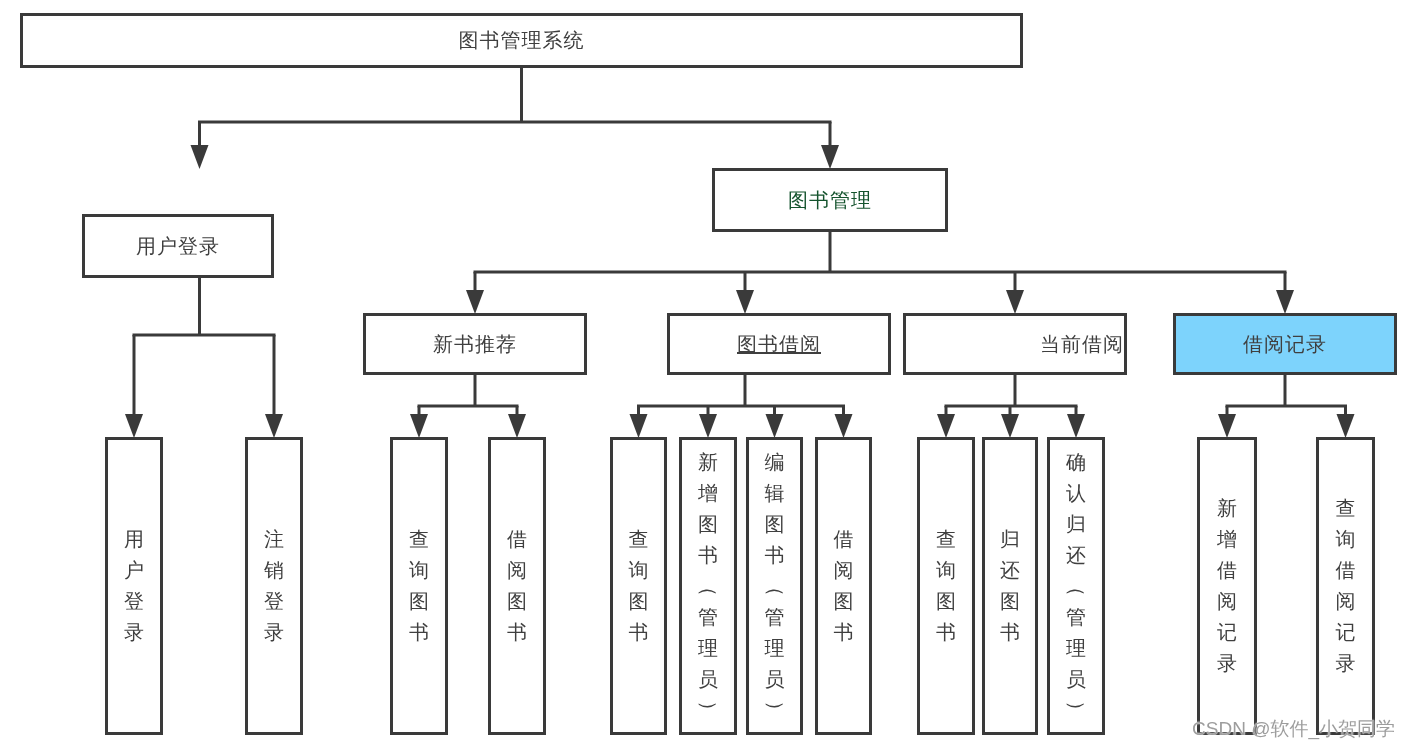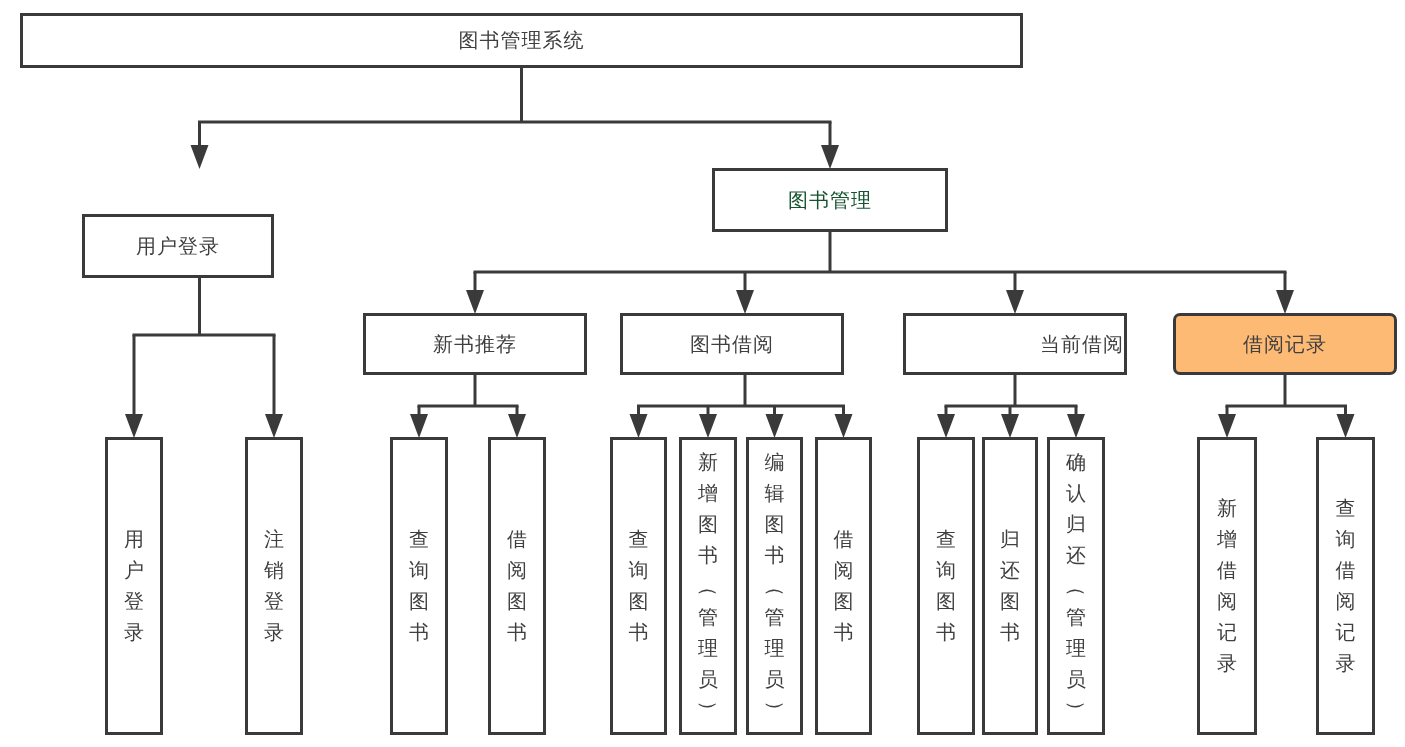--- a/index.html
+++ b/index.html
@@ -124,27 +124,27 @@
       </div>
       <div class="node" style="left: 82px; top: 168px; width: 192px; height: 64px; border-color: rgb(58, 58, 58); background: rgb(255, 255, 255); color: rgb(63, 63, 63); margin-top: 46px;">
         <span class="h-label">用户登录</span>
       </div>
       <div class="node" style="left: 712px; top: 168px; width: 236px; height: 64px; border-color: rgb(58, 58, 58); background: rgb(255, 255, 255); color: #14532d;">
         <span class="h-label">图书管理</span>
       </div>
       <div class="node" style="left: 363px; top: 313px; width: 224px; height: 62px; border-color: rgb(58, 58, 58); background: rgb(255, 255, 255); color: rgb(63, 63, 63); align-items: center;">
         <span class="h-label">新书推荐</span>
       </div>
-      <div class="node" style="left: 620px; top: 313px; width: 224px; height: 62px; border-color: rgb(58, 58, 58); background: rgb(255, 255, 255); color: rgb(63, 63, 63);">
+      <div class="node" style="left: 667px; top: 313px; width: 224px; height: 62px; border-color: rgb(58, 58, 58); background: rgb(255, 255, 255); color: rgb(63, 63, 63); text-decoration: underline;">
         <span class="h-label">图书借阅</span>
       </div>
       <div class="node" style="left: 903px; top: 313px; width: 224px; height: 62px; border-color: rgb(58, 58, 58); background: rgb(255, 255, 255); color: rgb(63, 63, 63); justify-content: flex-end;">
         <span class="h-label">当前借阅</span>
       </div>
-      <div class="node" style="left: 1173px; top: 313px; width: 224px; height: 62px; border-color: rgb(58, 58, 58); background: #fdba74; color: rgb(63, 63, 63); border-radius: 7px;">
+      <div class="node" style="left: 1173px; top: 313px; width: 224px; height: 62px; border-color: rgb(58, 58, 58); background: #7dd3fc; color: rgb(63, 63, 63);">
         <span class="h-label">借阅记录</span>
       </div>
       <div class="node" style="left: 105px; top: 437px; width: 58px; height: 298px; border-color: rgb(58, 58, 58); background: rgb(255, 255, 255); color: rgb(63, 63, 63);">
         <div class="v-label">
           <div class="ch">用</div>
           <div class="ch">户</div>
           <div class="ch">登</div>
           <div class="ch">录</div>
         </div>
       </div>
@@ -257,13 +257,14 @@
         <div class="v-label">
           <div class="ch">查</div>
           <div class="ch">询</div>
           <div class="ch">借</div>
           <div class="ch">阅</div>
           <div class="ch">记</div>
           <div class="ch">录</div>
         </div>
       </div>
     </div>
+  <div id="watermark">CSDN @软件_小贺同学</div>
 </div>
 
 </body></html>

